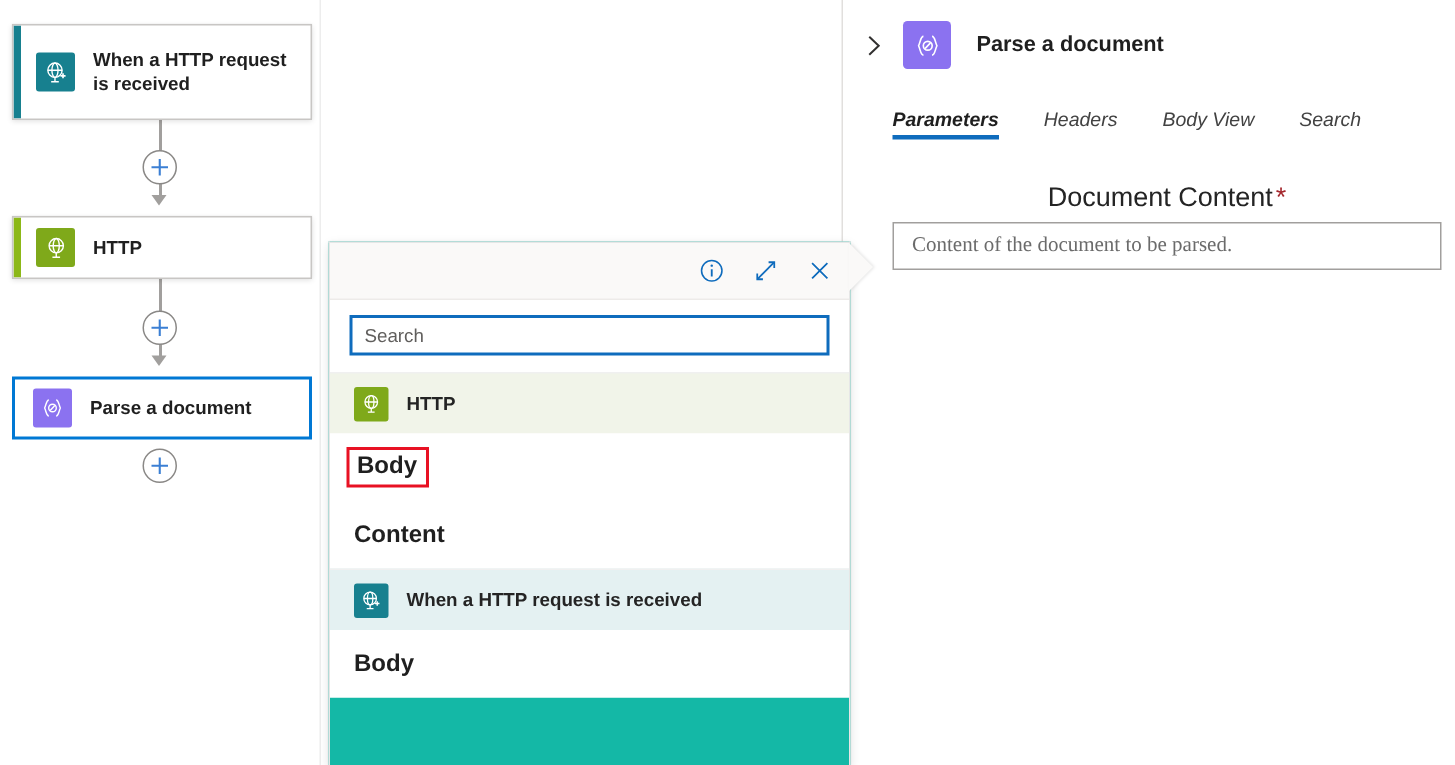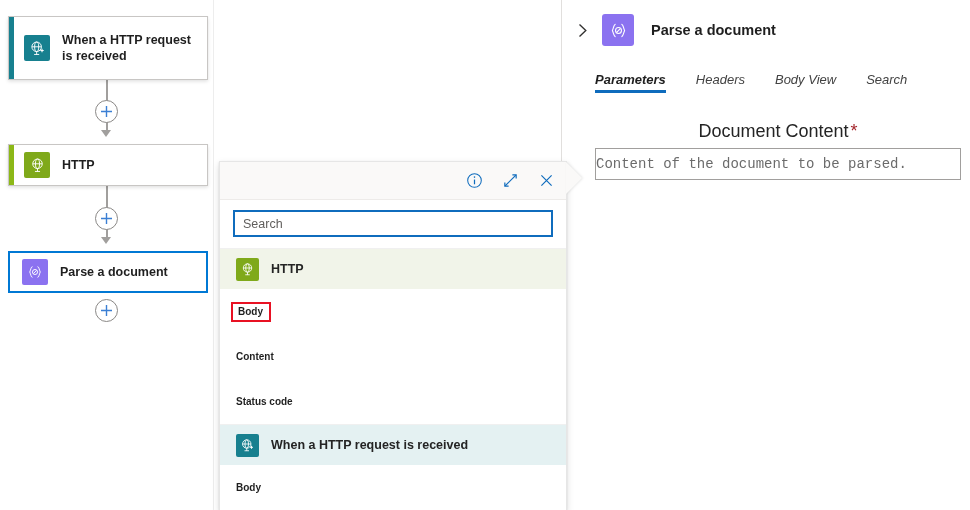--- a/index.html
+++ b/index.html
@@ -172,21 +172,21 @@
     color: #242424;
   }
   .tok-row {
     height: 45px;
     display: flex;
     align-items: center;
     padding-left: 16px;
     background: #ffffff;
   }
   .tok-label {
-    font-size: 10px;
+    font-size: 16px;
     font-weight: bold;
     color: #1f1f1f;
   }
   .tok-row.highlighted .tok-label {
     border: 2px solid #e81123;
     padding: 2px 6px 3px 5px;
     margin-left: -5px;
   }
 
   
@@ -252,24 +252,24 @@
     color: #242424;
     margin-bottom: 6px;
     text-align: center;
   }
   #field-required { color: #a4262c; margin-left: 2px; }
   #doc-content-input {
     width: 100%;
     height: 32px;
     border: 1px solid #a19f9d;
     background: #ffffff;
-    font-family: Liberation Mono, monospace;
+    font-family: Liberation Serif, serif;
     font-size: 14px;
     color: #323130;
-    padding: 0 0;
+    padding: 0 12px;
     outline: none;
   }
   #doc-content-input::placeholder { color: #6b6b6b; opacity: 1; }
 </style>
 </head>
 <body>
 
 <div id="root">
 
   <div id="designer">
@@ -408,23 +408,20 @@
           </svg>
         </div>
         <div class="grp-label">HTTP</div>
       </div>
 
       <div class="tok-row highlighted">
         <div class="tok-label">Body</div>
       </div>
       <div class="tok-row">
         <div class="tok-label">Content</div>
-      </div>
-      <div class="tok-row">
-        <div class="tok-label">Status code</div>
       </div>
 
       <div class="grp-header teal">
         <div class="grp-ico" style="background:#17808f;">
           <svg width="15" height="15" viewBox="0 0 20 20" fill="none" stroke="#ffffff" stroke-width="1.15">
             <circle cx="9" cy="8" r="5.6"></circle>
             <ellipse cx="9" cy="8" rx="2.4" ry="5.6"></ellipse>
             <path d="M3.4 8 H14.6 M9 13.6 V17 M6 17 H12"></path>
             <path d="M13.3 12.4 h4 M15.3 10.4 v4" stroke-width="1.3"></path>
           </svg>

